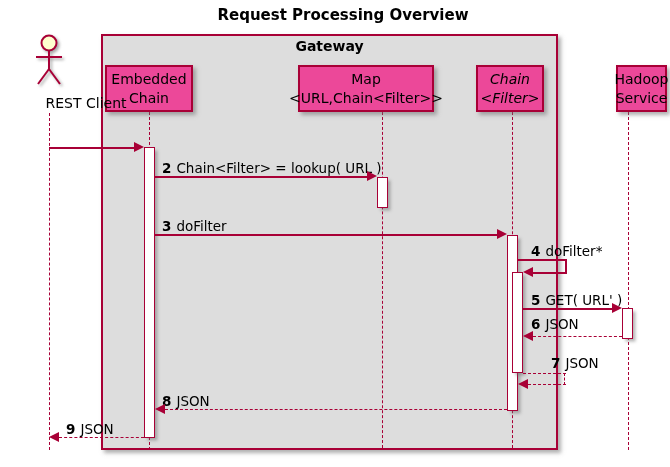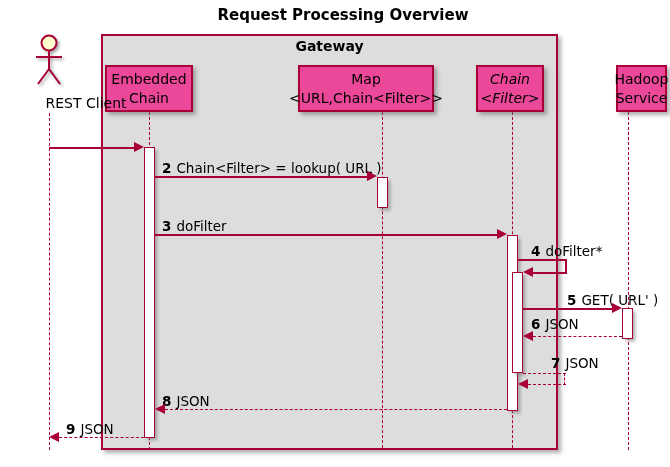--- a/index.html
+++ b/index.html
@@ -66,21 +66,21 @@
   .mlabel { font-size:13.5px; white-space:nowrap; }
   .mlabel .num { font-weight:bold; margin-right:5px; }
 
   
   .m1-label { left:57px;  top:131px; }  .m1-line { left:49px;  top:147px; width:85px; }  .m1-ar { left:134px; top:142px; }
   .m2-label { left:162px; top:160px; }  .m2-line { left:155px; top:176px; width:212px; } .m2-ar { left:367px; top:171px; }
   .m3-label { left:162px; top:218px; }  .m3-line { left:155px; top:234px; width:342px; } .m3-ar { left:497px; top:229px; }
   .m4-label { left:531px; top:243px; }
   .m4-out   { left:518px; top:259px; width:49px; } .m4-v { left:565px; top:259px; height:13px; }
   .m4-ret   { left:533px; top:272px; width:34px; } .m4-ar { left:523px; top:267px; }
-  .m5-label { left:531px; top:292px;margin-left:36px; }  .m5-line { left:523px; top:308px; width:89px; }  .m5-ar { left:612px; top:303px; }
+  .m5-label { left:531px; top:292px; }  .m5-line { left:523px; top:308px; width:89px; }  .m5-ar { left:612px; top:303px; }
   .m6-label { left:531px; top:316px; }  .m6-line { left:533px; top:336px; width:89px; }  .m6-ar { left:523px; top:331px; }
   .m7-label { left:531px; top:355px;margin-left:20px; }
   .m7-out   { left:523px; top:373px; width:43px; } .m7-v { left:564px; top:373px; height:12px; }
   .m7-ret   { left:528px; top:384px; width:38px; } .m7-ar { left:518px; top:379px; }
   .m8-label { left:162px; top:393px; }  .m8-line { left:165px; top:409px; width:342px; } .m8-ar { left:155px; top:404px; }
   .m9-label { left:66px;  top:421px; }  .m9-line { left:59px;  top:437px; width:85px; }  .m9-ar { left:49px;  top:432px; }
 </style>
 </head>
 <body>
 

